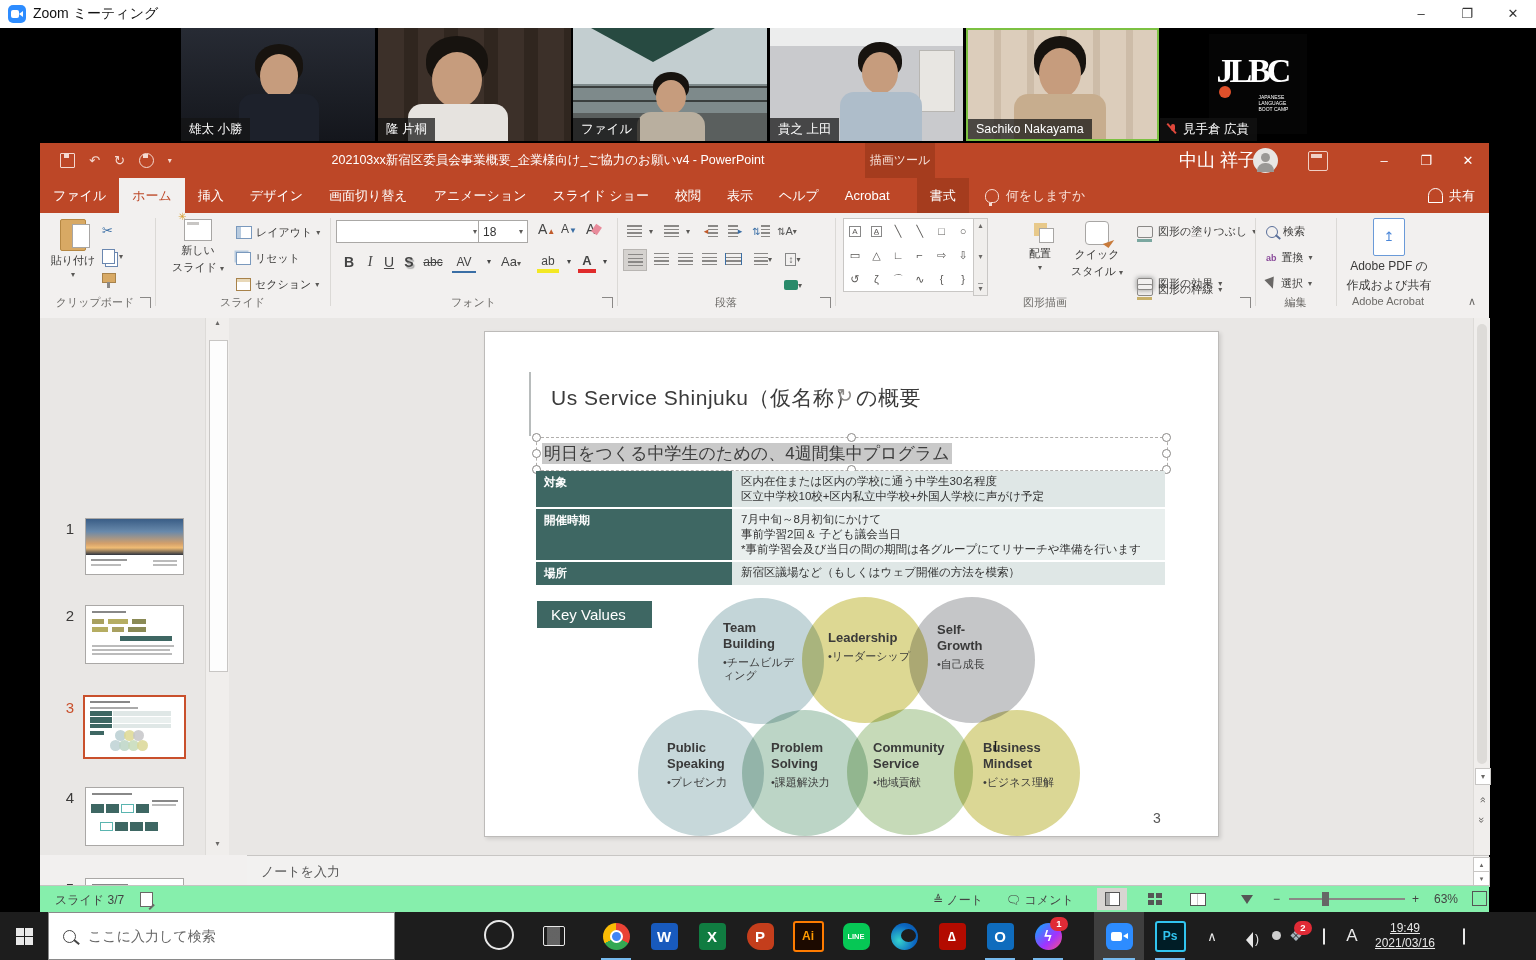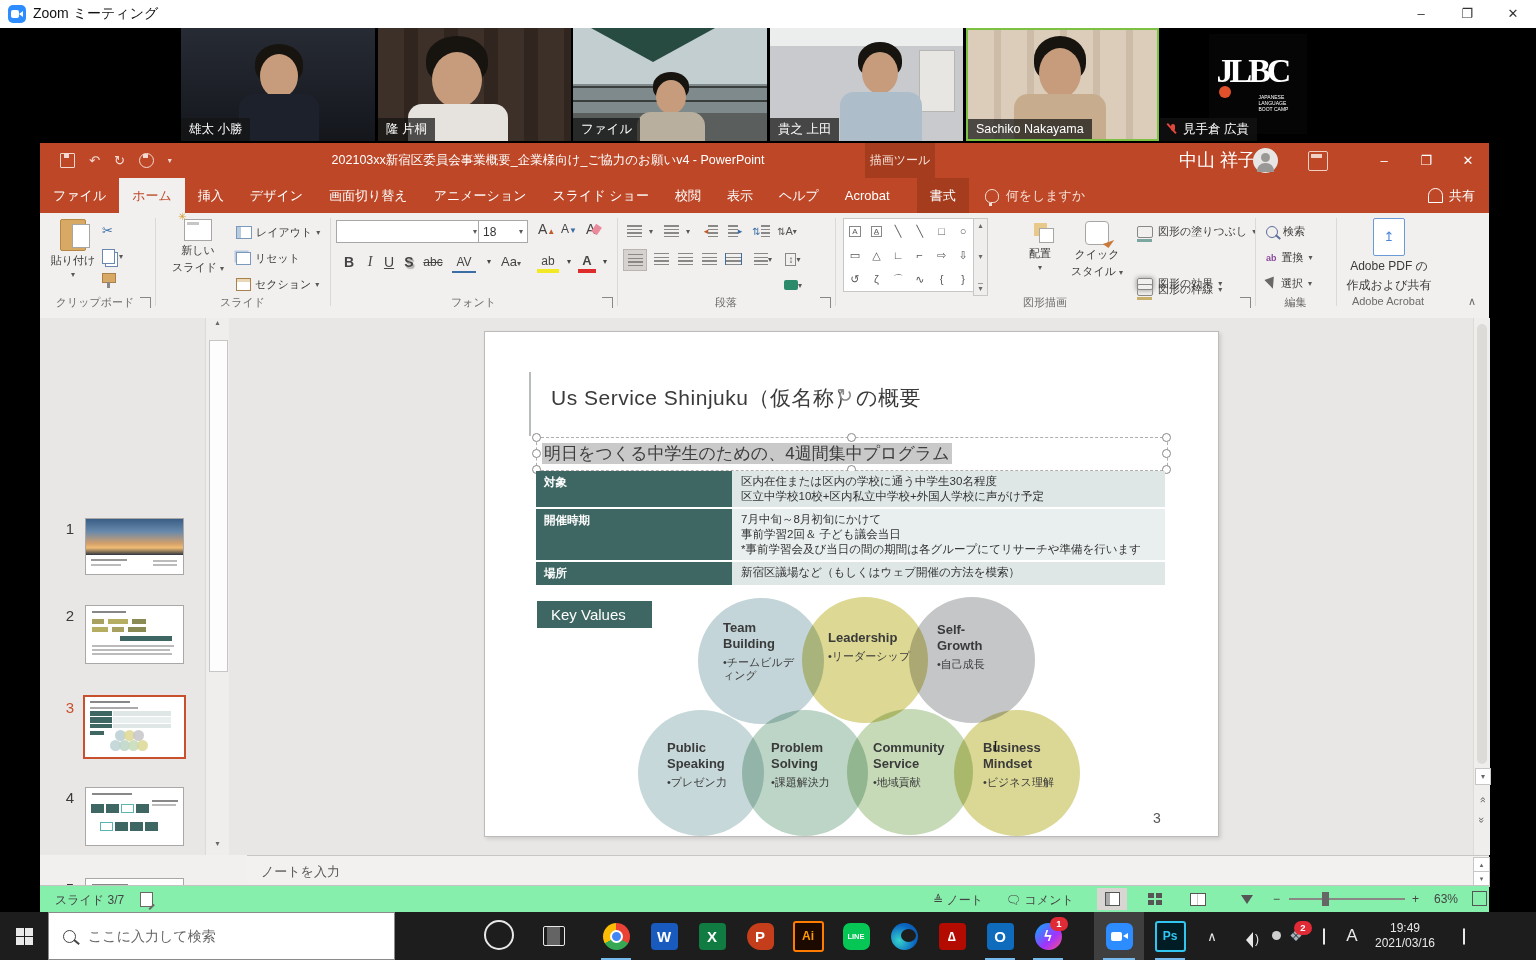--- a/index.html
+++ b/index.html
@@ -178,21 +178,21 @@
   .zoomcam::after{content:"";position:absolute;left:17px;top:10px;border-top:3.5px solid transparent;border-bottom:3.5px solid transparent;border-right:5px solid #fff;}
   .badge{position:absolute;top:5px;right:4px;min-width:14px;height:14px;border-radius:7px;background:#e02b36;color:#fff;font-size:9.5px;line-height:14px;text-align:center;padding:0 2px;font-weight:bold;}
   .tray{position:absolute;top:0;height:48px;display:flex;align-items:center;color:#e8e8e8;}
   .trayit{width:28px;text-align:center;font-size:13px;position:relative;}
   .spk{width:8px;height:8px;background:#e8e8e8;position:relative;margin:0 auto;}
   .spk::before{content:"";position:absolute;left:6px;top:-4px;border-top:8px solid transparent;border-bottom:8px solid transparent;border-right:7px solid #e8e8e8;}
   .spk::after{content:")";position:absolute;left:15px;top:-4px;color:#e8e8e8;font-size:12px;}
   .cloudic{width:20px;height:9px;background:#cfcfcf;border-radius:6px;position:relative;margin:0 auto;}
   .cloudic::before{content:"";position:absolute;left:4px;top:-5px;width:9px;height:9px;border-radius:50%;background:#cfcfcf;}
   .kbic{width:20px;height:13px;border:1.4px solid #e8e8e8;border-radius:2px;background:repeating-linear-gradient(90deg,transparent 0 3px,rgba(232,232,232,.6) 3px 4.5px);margin:0 auto;}
-  .clock{font-size:12px;line-height:15px;text-align:center;width:78px;}
+  .clock{font-size:12px;line-height:15px;text-align:center;width:78px;text-decoration:underline;}
   .action{width:17px;height:14px;border:1.6px solid #e8e8e8;border-radius:2px;position:relative;margin:0 auto;}
 </style>
 </head>
 <body>
 
 <div class="zoom-titlebar">
   <div class="zlogo"></div>
   <span class="ztitle">Zoom ミーティング</span>
   <div class="zwc">
     <span>–</span>

